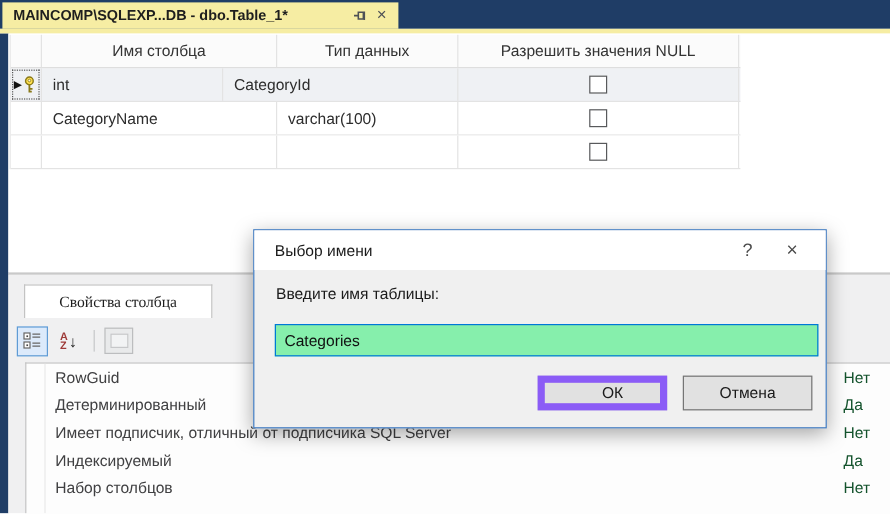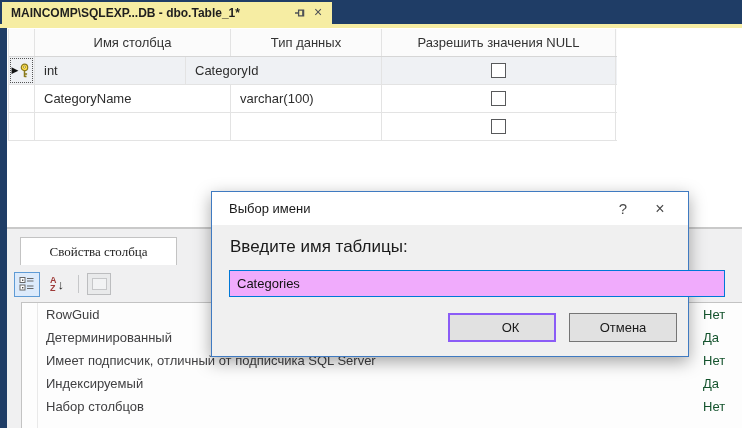--- a/index.html
+++ b/index.html
@@ -67,32 +67,32 @@
 
   
   .dialog{
     position:absolute;left:211px;top:191px;width:478px;height:166px;box-sizing:border-box;
     background:#f0f0f0;border:1px solid #3f7ac1;box-shadow:0 5px 16px rgba(0,0,0,0.35);z-index:10;
   }
   .dlg-titlebar{position:absolute;left:0;top:0;width:100%;height:33px;background:#ffffff;display:flex;align-items:center;}
   .dlg-title{font-size:13px;color:#1a1a1a;margin-left:17px;flex:1 1 auto;}
   .dlg-help{width:30px;text-align:center;font-size:15px;color:#4a4a4a;cursor:pointer;}
   .dlg-close{width:44px;text-align:center;font-size:16px;color:#4a4a4a;cursor:pointer;margin-right:6px;}
-  .dlg-label{position:absolute;left:18px;top:45px;font-size:17px;color:#1a1a1a;}
+  .dlg-label{position:absolute;left:18px;top:45px;font-size:13px;color:#1a1a1a;}
   .dlg-input{
-    position:absolute;left:17px;top:78px;width:496px;height:27px;box-sizing:border-box;
-    border:1px solid #0078d7;background:#f0abfc;font-family:"Liberation Sans", sans-serif;
+    position:absolute;left:17px;top:78px;width:453px;height:27px;box-sizing:border-box;
+    border:1px solid #0078d7;background:#86efac;font-family:"Liberation Sans", sans-serif;
     font-size:13px;color:#111;padding:8px 7px;outline:none;
   }
   .dlg-btn{
     position:absolute;top:121px;width:108px;height:29px;box-sizing:border-box;
     background:#e1e1e1;font-family:"Liberation Sans", sans-serif;font-size:13px;color:#1a1a1a;
     display:flex;align-items:center;justify-content:center;cursor:pointer;
   }
-  .btn-ok{left:236px;border:2px solid #8b5cf6;padding-left:17px;}
+  .btn-ok{left:236px;border:6px solid #8b5cf6;padding-left:17px;}
   .btn-cancel{left:357px;border:1px solid #757575;}
 </style>
 </head>
 <body>
 
 <div class="screen">
 
   <div class="tabbar">
     <div class="doc-tab">
       <span class="doc-tab-title">MAINCOMP\SQLEXP...DB - dbo.Table_1*</span>

